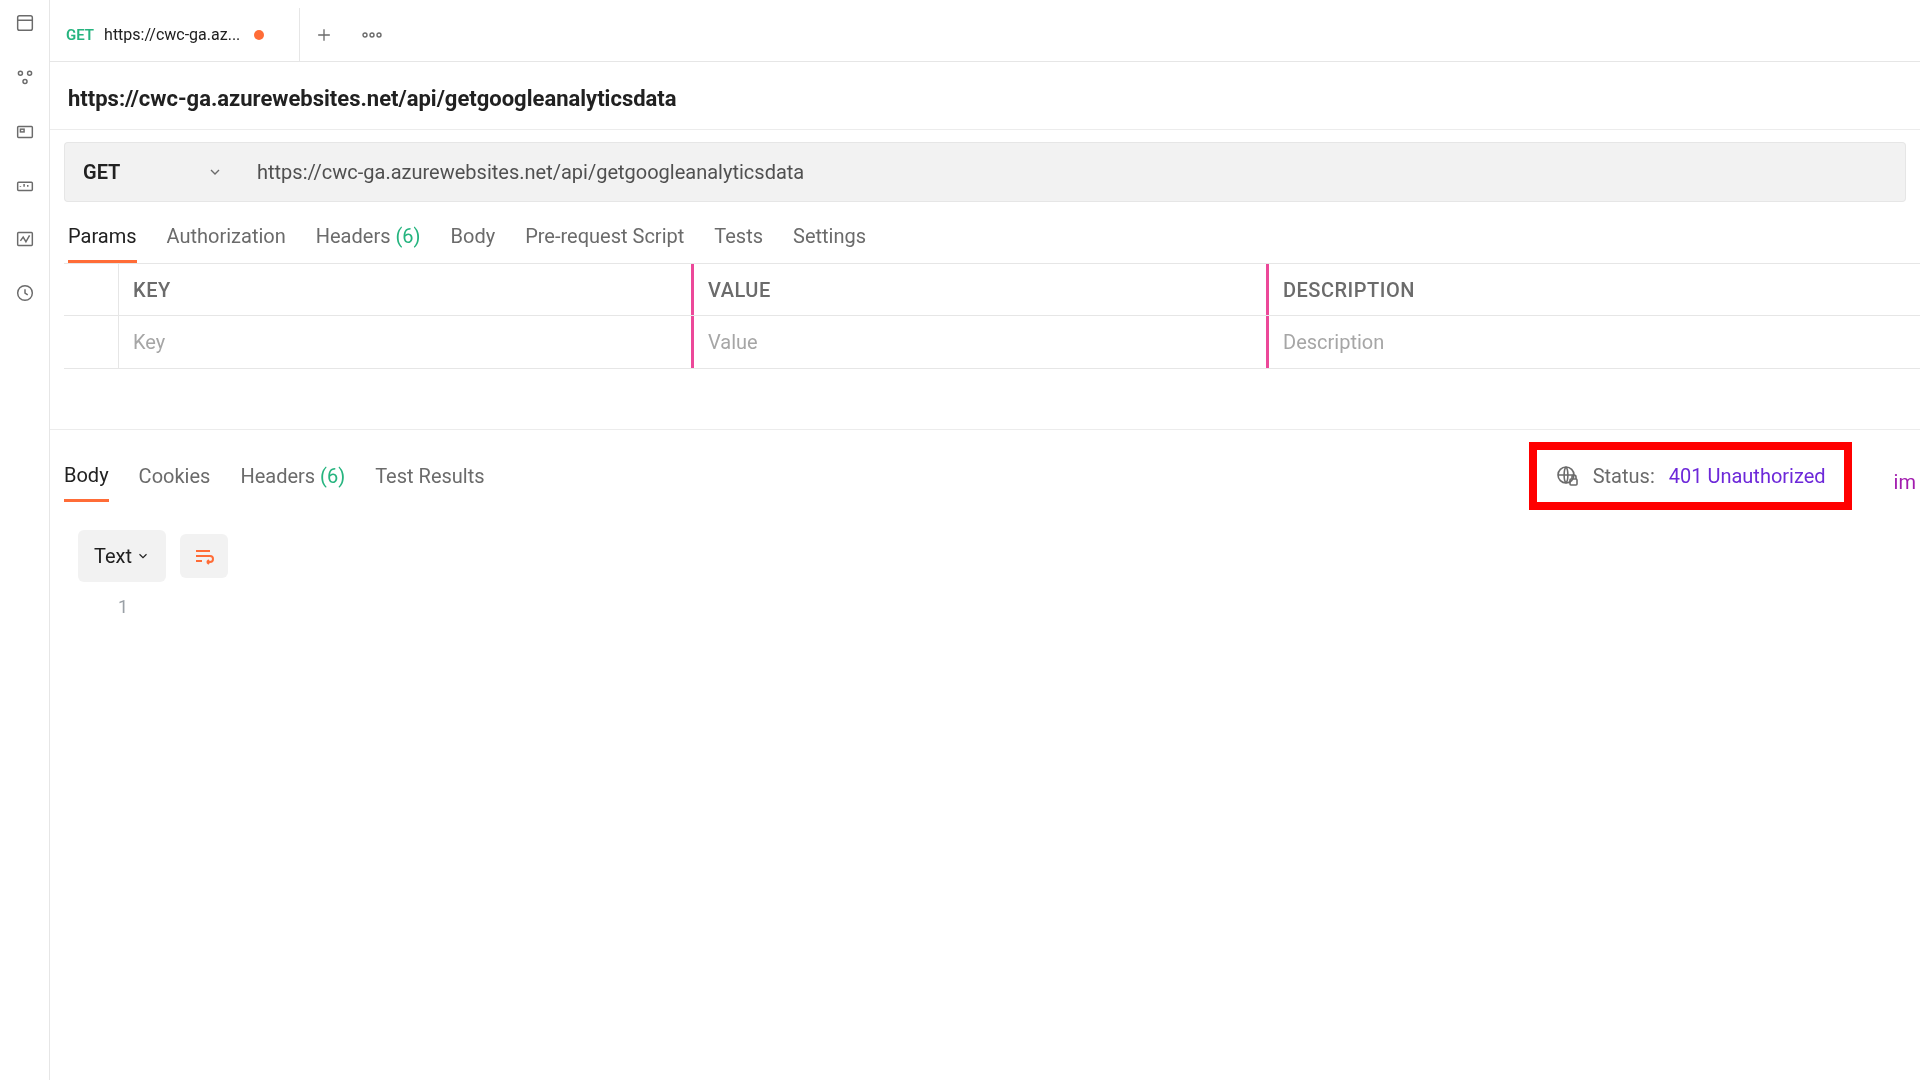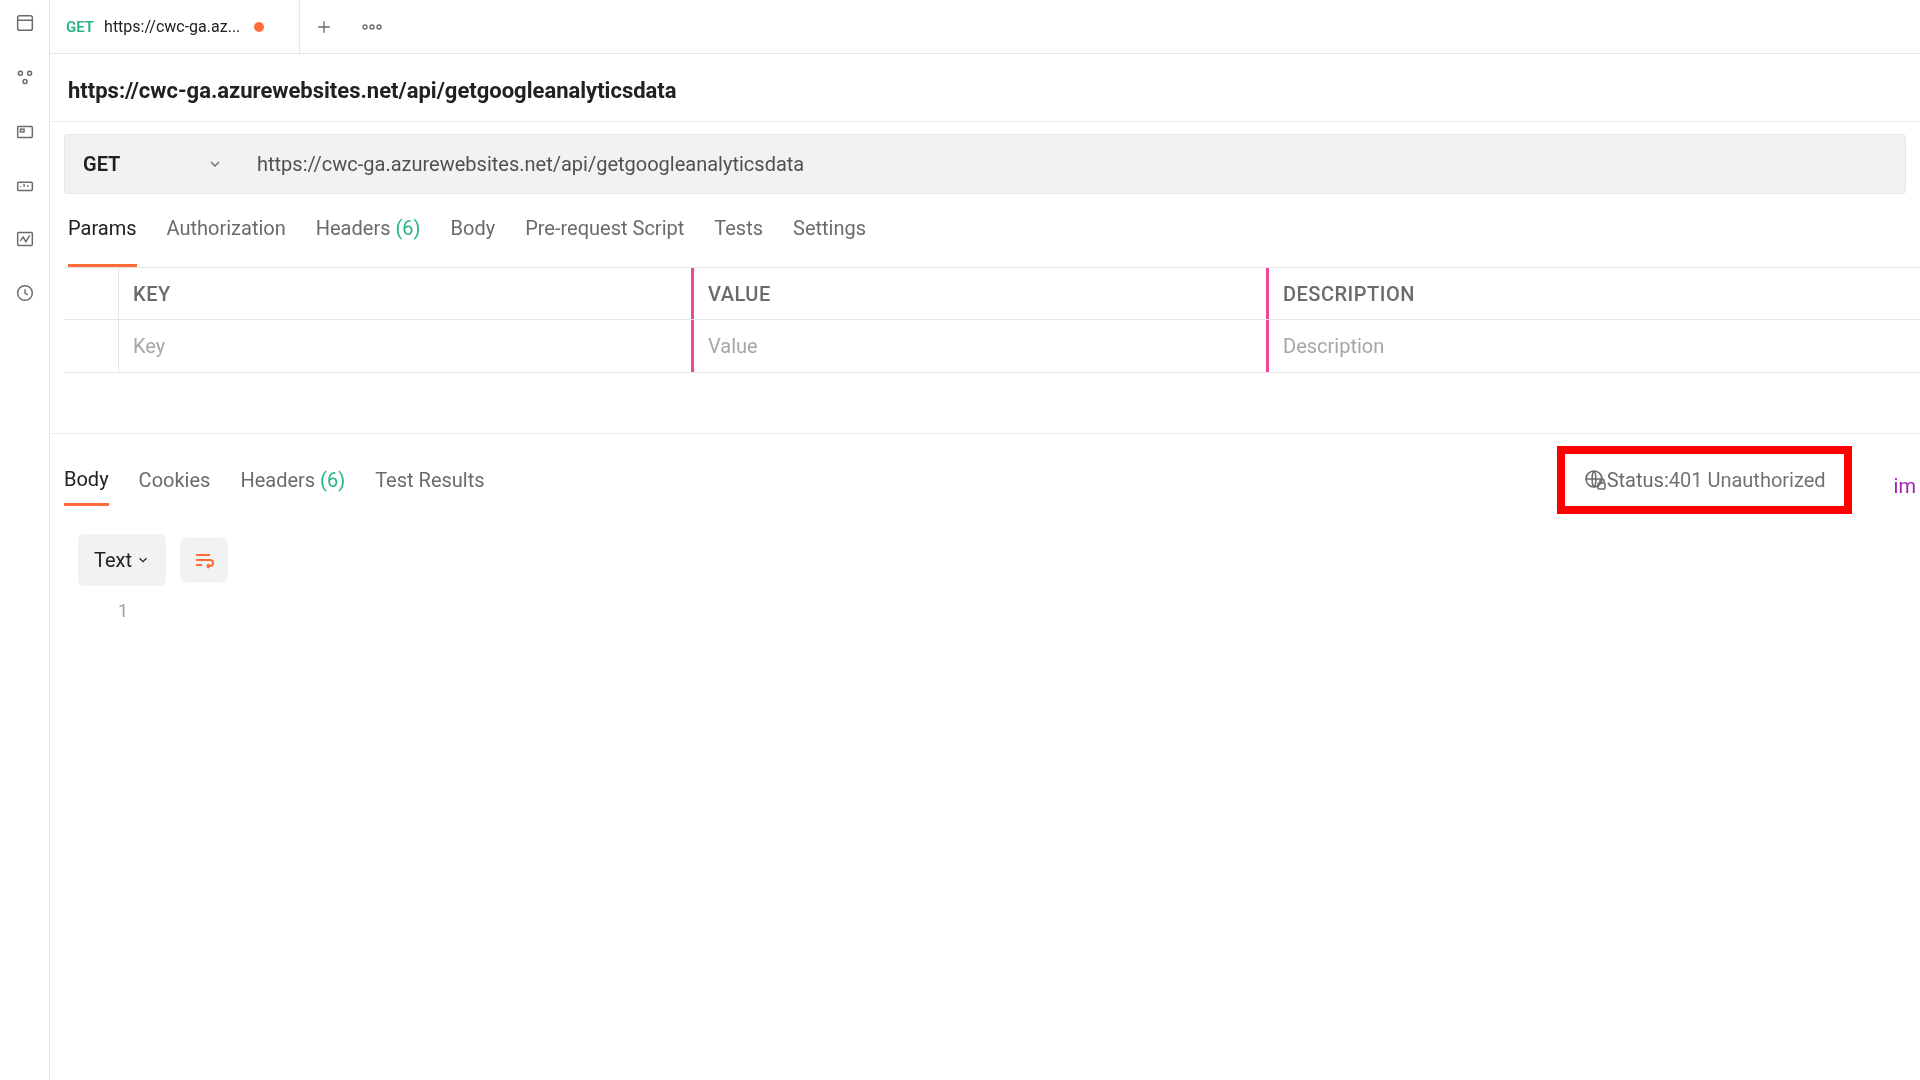--- a/index.html
+++ b/index.html
@@ -4,21 +4,21 @@
 <style>
   * { box-sizing: border-box; margin: 0; padding: 0; font-family: -apple-system, BlinkMacSystemFont, "Segoe UI", Roboto, sans-serif; }
   body { background: #fff; color: #212121; width: 1920px; height: 1080px; overflow: hidden; }
   .app { display: flex; height: 100%; }
 
   
   .rail { width: 50px; border-right: 1px solid #e6e6e6; display: flex; flex-direction: column; align-items: center; padding-top: 12px; gap: 32px; }
   .rail-icon { width: 22px; height: 22px; color: #6b6b6b; display: flex; align-items: center; justify-content: center; cursor: pointer; }
 
   
-  .main { flex: 1; display: flex; flex-direction: column; overflow: hidden; }
+  .main { flex: 1; display: flex; flex-direction: column; overflow: hidden; margin-top: 8px; }
 
   
   .tabbar { height: 54px; display: flex; align-items: center; border-bottom: 1px solid #e6e6e6; }
   .tab { height: 100%; display: flex; align-items: center; padding: 0 16px; gap: 10px; border-right: 1px solid #e6e6e6; min-width: 250px; }
   .tab-method { color: #26b47f; font-weight: 600; font-size: 15px; }
   .tab-title  { color: #212121; font-size: 16px; white-space: nowrap; overflow: hidden; text-overflow: ellipsis; max-width: 150px; }
   .tab-dirty  { width: 10px; height: 10px; background: #ff6c37; border-radius: 50%; margin-left: 4px; }
   .tab-add, .tab-more { width: 48px; height: 100%; display: flex; align-items: center; justify-content: center; color: #6b6b6b; cursor: pointer; }
 
   
@@ -26,21 +26,21 @@
   .req-name   { font-size: 22px; font-weight: 700; }
 
   
   .url-row    { display: flex; margin: 12px 14px 0; }
   .method-btn { display: flex; align-items: center; justify-content: space-between; background: #f2f2f2; border: 1px solid #e6e6e6; border-right: none; padding: 0 16px 0 18px; width: 175px; height: 60px; font-size: 20px; font-weight: 600; cursor: pointer; border-radius: 4px 0 0 4px; }
   .method-btn .chev { color: #6b6b6b; }
   .url-input  { flex: 1; height: 60px; background: #f2f2f2; border: 1px solid #e6e6e6; border-left: none; padding: 0 18px; font-size: 20px; color: #505050; outline: none; border-radius: 0 4px 4px 0; }
 
   
   .subtabs { display: flex; gap: 30px; padding: 22px 18px 0; font-size: 20px; color: #6b6b6b; }
-  .subtab  { padding-bottom: 24px; cursor: pointer; }
+  .subtab  { padding-bottom: 12px; cursor: pointer; }
   .subtab.active { color: #212121; border-bottom: 3px solid #ff6c37; }
   .count-badge { color: #26b47f; }
 
   .section-label { font-size: 18px; font-weight: 600; color: #6b6b6b; padding: 14px 24px; }
 
   
   .ptable { border-top: 1px solid #e6e6e6; border-bottom: 1px solid #e6e6e6; margin-left: 14px; }
   .prow   { display: flex; height: 52px; align-items: center; border-bottom: 1px solid #e6e6e6; }
   .prow:last-child { border-bottom: none; }
   .pcell-handle { width: 55px; border-right: 1px solid #e6e6e6; height: 100%; }
@@ -50,24 +50,24 @@
   .pcell.desc  { flex: 1; border-right: none; }
   .phdr .pcell { color: #6b6b6b; font-weight: 500; letter-spacing: .5px; }
   .pcell input { border: none; background: transparent; font-size: 20px; width: 100%; outline: none; }
   .pcell input::placeholder { color: #a6a6a6; }
 
   
   .response { border-top: 1px solid #ececec; margin-top: 60px; padding-left: 14px; }
   .resp-tabs { display: flex; align-items: center; gap: 30px; padding: 18px 4px 0 0; font-size: 20px; color: #6b6b6b; position: relative; }
   .resp-tab { padding-bottom: 12px; cursor: pointer; }
   .resp-tab.active { color: #212121; border-bottom: 3px solid #ff6c37; }
-  .resp-status-wrap { margin-left: auto; display: flex; align-items: center; border: 8px solid #ff0000; padding: 14px 18px; position: relative; top: -6px; }
+  .resp-status-wrap { margin-left: auto; display: flex; align-items: center; gap: 14px; border: 8px solid #ff0000; padding: 14px 18px; position: relative; top: -6px; }
   .resp-status-wrap .globe { color: #6b6b6b; }
   .status-label { color: #6b6b6b; font-size: 20px; }
-  .status-value { color: #737373; font-size: 20px; }
+  .status-value { color: #6d28d9; font-size: 20px; }
   .time-cut { color: #a21caf; font-size: 20px; margin-left: 12px; }
 
   .viewbar { display: flex; align-items: center; gap: 0; padding: 14px 0 0; }
   .segmented { display: flex; background: #f2f2f2; border-radius: 6px; overflow: hidden; }
   .seg { padding: 14px 22px; font-size: 20px; color: #6b6b6b; cursor: pointer; }
   .seg.active { background: #e6e6e6; color: #212121; }
   .lang-select { margin-left: 14px; display: flex; align-items: center; gap: 4px; background: #f2f2f2; border-radius: 6px; padding: 14px 16px; font-size: 20px; color: #212121; cursor: pointer; }
   .wrap-btn { margin-left: 14px; background: #f2f2f2; border-radius: 6px; padding: 10px 12px; cursor: pointer; color: #ff6c37; }
 
   .code-area { padding: 14px 0 0 40px; font-family: ui-monospace, Menlo, Consolas, monospace; font-size: 18px; }

